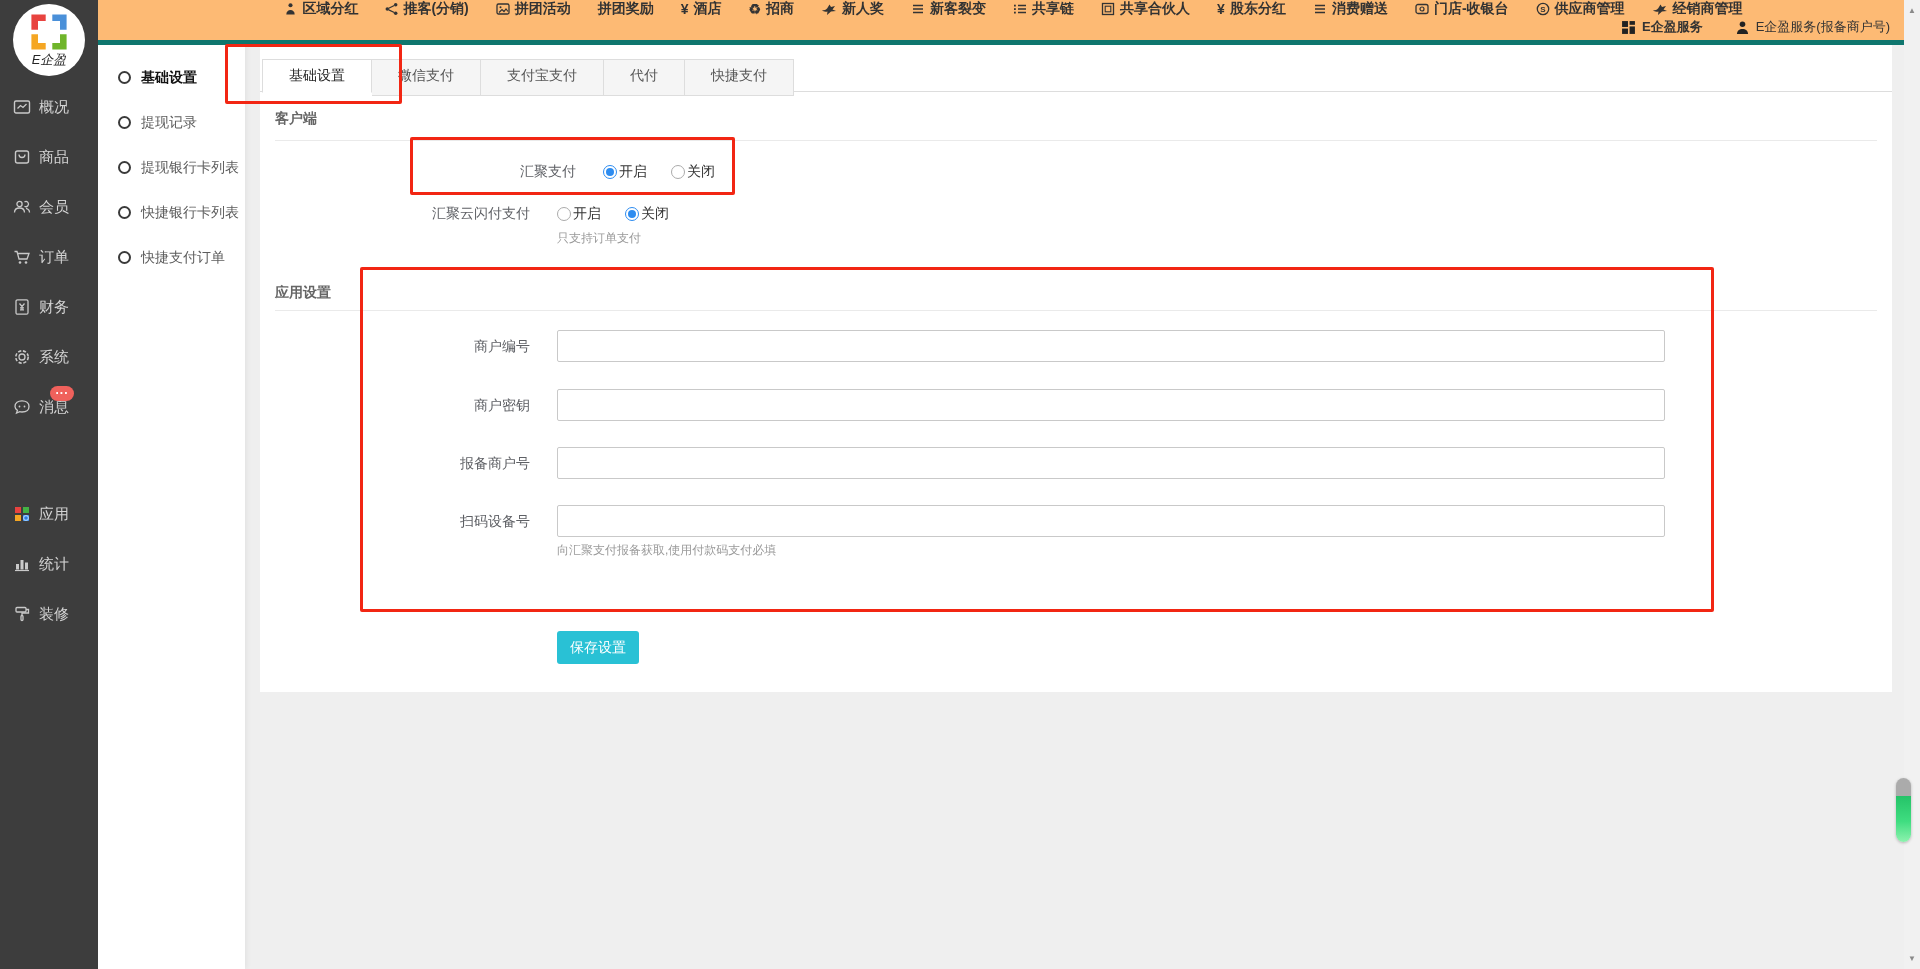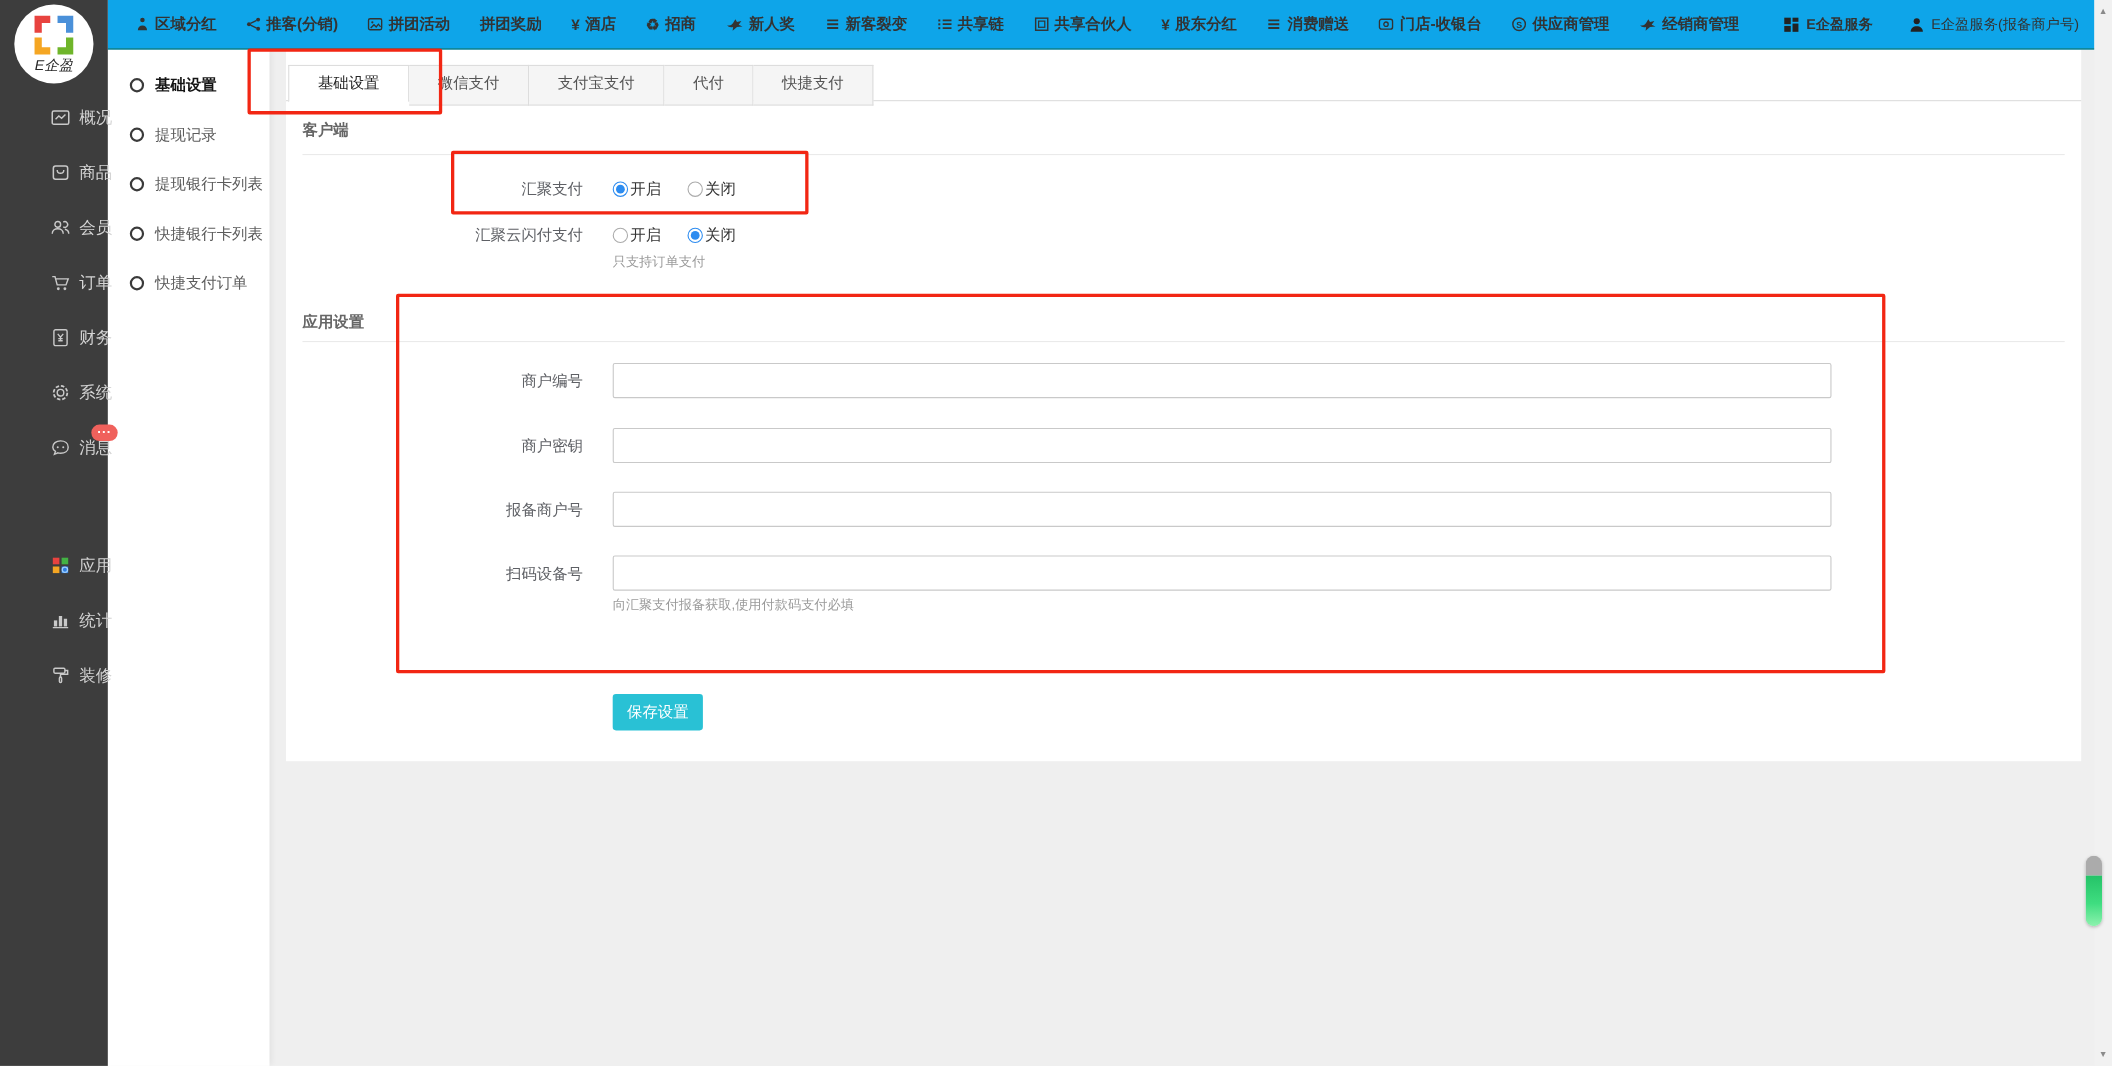--- a/index.html
+++ b/index.html
@@ -14,27 +14,27 @@
   
   .scroll-pill { position:absolute; left:1896px; top:778px; width:15px; height:64px; border-radius:8px; overflow:hidden; z-index:70; box-shadow:0 1px 3px rgba(0,0,0,.25); }
   .pill-gray { height:18px; background:#ababab; }
   .pill-green { height:46px; background:linear-gradient(180deg,#25c368 0%,#3fdd80 55%,#8df2ae 100%); }
 
   
   .dark-sidebar { position:absolute; left:0; top:0; width:98px; height:969px; background:#3d3d3d; z-index:10; }
   .logo-wrap { width:72px; height:72px; border-radius:50%; background:#fff; margin:4px auto 0; position:relative; overflow:hidden; }
   .logo-wrap svg { position:absolute; left:14px; top:8px; }
   .logo-text { position:absolute; left:0; right:0; bottom:7px; text-align:center; font-size:13px; font-weight:normal; font-style:italic; color:#262626; letter-spacing:0; }
-  .side-nav { margin-top:6px;padding-left:33px; }
+  .side-nav { margin-top:6px; }
   .side-item { height:50px; display:flex; align-items:center; padding-left:13px; gap:8px; color:#d4d4d4; font-size:15px; cursor:pointer; position:relative; white-space:nowrap; }
   .side-gap { height:57px; }
   .badge { position:absolute; left:50px; top:4px; min-width:24px; height:15px; padding:0 4px; background:#f0615c; border-radius:8px; color:#fff; font-size:12px; font-weight:bold; line-height:9px; text-align:center; letter-spacing:1px; }
 
   
-  .topbar { position:absolute; left:98px; top:0; width:1806px; height:45px; background:#0ea5e9; border-bottom:1px solid #0f766e; display:flex; align-items:center; z-index:9; }
+  .topbar { position:absolute; left:98px; top:0; width:1806px; height:45px; background:#fdba74; border-bottom:5px solid #0f766e; display:flex; align-items:center; z-index:9;flex-direction:column; }
   .nav-list { display:flex; align-items:center; gap:27px; padding-left:25px; font-size:14px; font-weight:bold; color:#333; white-space:nowrap; }
   .nav-item { display:flex; align-items:center; gap:5px; cursor:pointer; }
   .topbar-right { margin-left:auto; display:flex; align-items:flex-start; gap:32px; padding-right:14px; font-size:13px; color:#333; white-space:nowrap; }
   .tr-item { display:flex; align-items:center; gap:6px; cursor:pointer; }
   .tr-item.first { font-weight:bold; }
   .yen { font-size:14px; font-weight:bold; color:#333; }
   .recycle { font-size:14px; color:#333; line-height:1; }
   .ic { display:inline-flex; align-items:center; }
 
   
@@ -51,21 +51,21 @@
   .tab:first-child { border-left:1px solid #ddd; }
   .tab.active { background:#fff; border-bottom:1px solid #fff; color:#262626; height:34px; }
   .section-title { position:absolute; left:15px; font-size:14px; color:#666;font-weight:bold; }
   .st-client { top:65px; }
   .st-app { top:239px; }
   .divider { position:absolute; left:15px; right:15px; border-top:1px solid #eaeaea; }
   .dv1 { top:95px; } .dv2 { top:265px; }
   .prow { position:absolute; left:0; display:flex; align-items:center; }
   .plabel { width:270px; text-align:right; font-size:14px; color:#5e6065; flex:none; }
   .pcontent { margin-left:27px; display:flex; align-items:center; }
-  .row1 { top:118px; } .row2 { top:160px; }
+  .row1 { top:118px;padding-left:46px; } .row2 { top:160px; }
   .frow { align-items:center; }
   .frow .plabel { line-height:32px; }
   .frow1 { top:285px; } .frow2 { top:344px; } .frow3 { top:402px; } .frow4 { top:460px; }
   .tinput { width:1108px; height:32px; border:1px solid #c9c9c9; border-radius:2px; background:#fff; padding:0 8px; font-size:14px; color:#333; outline:none; }
   .hint { position:absolute; left:297px; font-size:12px; color:#9a9a9a; }
   .hint2 { top:185px; } .hint4 { top:497px; }
   .radio-group { display:flex; align-items:center; }
   .radio-opt { display:flex; align-items:center; cursor:pointer; }
   .radio-opt + .radio-opt { margin-left:24px; }
   .radio { width:14px; height:14px; border-radius:50%; border:1px solid #ababab; background:#fff; position:relative; }

